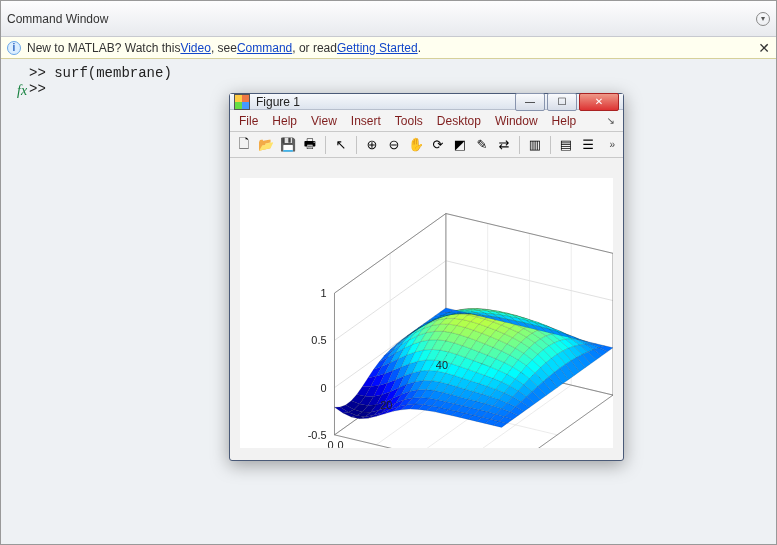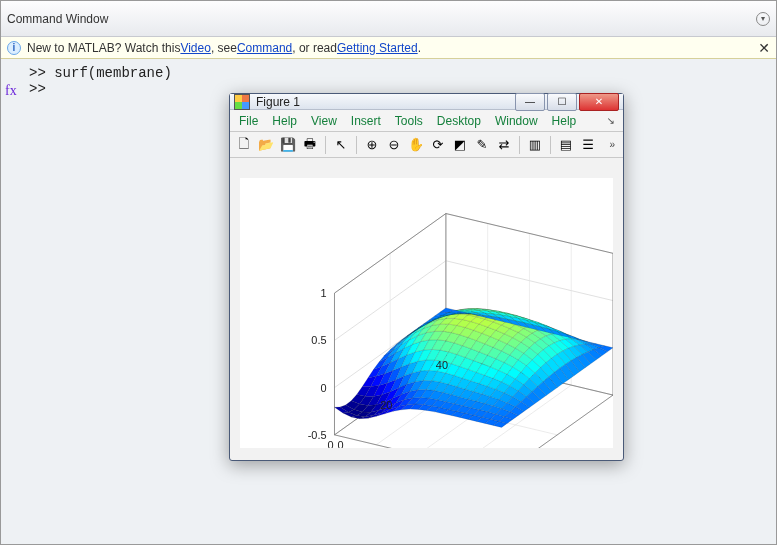--- a/index.html
+++ b/index.html
@@ -46,23 +46,23 @@
   .info-stripe .spacer { flex:1; }
   .info-stripe .close-x { font-size:14px; color:#333; cursor:pointer; }
   
   .console {
     padding: 6px 8px 6px 28px;
     font-family: "Courier New", monospace;
     font-size: 14px; color: #222;
     position: relative;
   }
   .fx-gutter {
-    position:absolute; left:4px; top:24px;
-    font-family: "Times New Roman", serif;
-    font-size: 14px; color:#6d28d9;
+    position:absolute; left:16px; top:24px;
+    font-style: italic; font-family: "Times New Roman", serif;
+    font-size: 14px; color:#15803d;
   }
   
   .figwin {
     position:absolute;
     left:228px; top:92px;
     width:395px; height:368px;
     border:1px solid #4a5a78;
     border-radius:3px;
     box-shadow: 0 4px 18px rgba(0,0,0,.35);
     background:#f2f2f2;
@@ -90,21 +90,21 @@
   }
   .winbtn.close { background: linear-gradient(#e98,#d33); color:#fff; border-color:#a22; width:40px; }
   
   .menubar {
     height:22px; background:#f4f4f4;
     border-bottom:1px solid #c9c9c9;
     display:flex; align-items:center;
     font-size:12px; padding:0 2px;
   }
   .menubar span {
-    padding:2px 7px; color:#15803d;
+    padding:2px 7px; color:#7f1d1d;
   }
   .menubar .spacer { flex:1; }
   .menubar .ddr { font-size:10px; padding:0 6px; color:#555;}
   
   .toolbar {
     height:26px; background:#f3f3f3;
     border-bottom:1px solid #c9c9c9;
     display:flex; align-items:center; padding:0 4px; gap:2px;
   }
   .tbtn {

